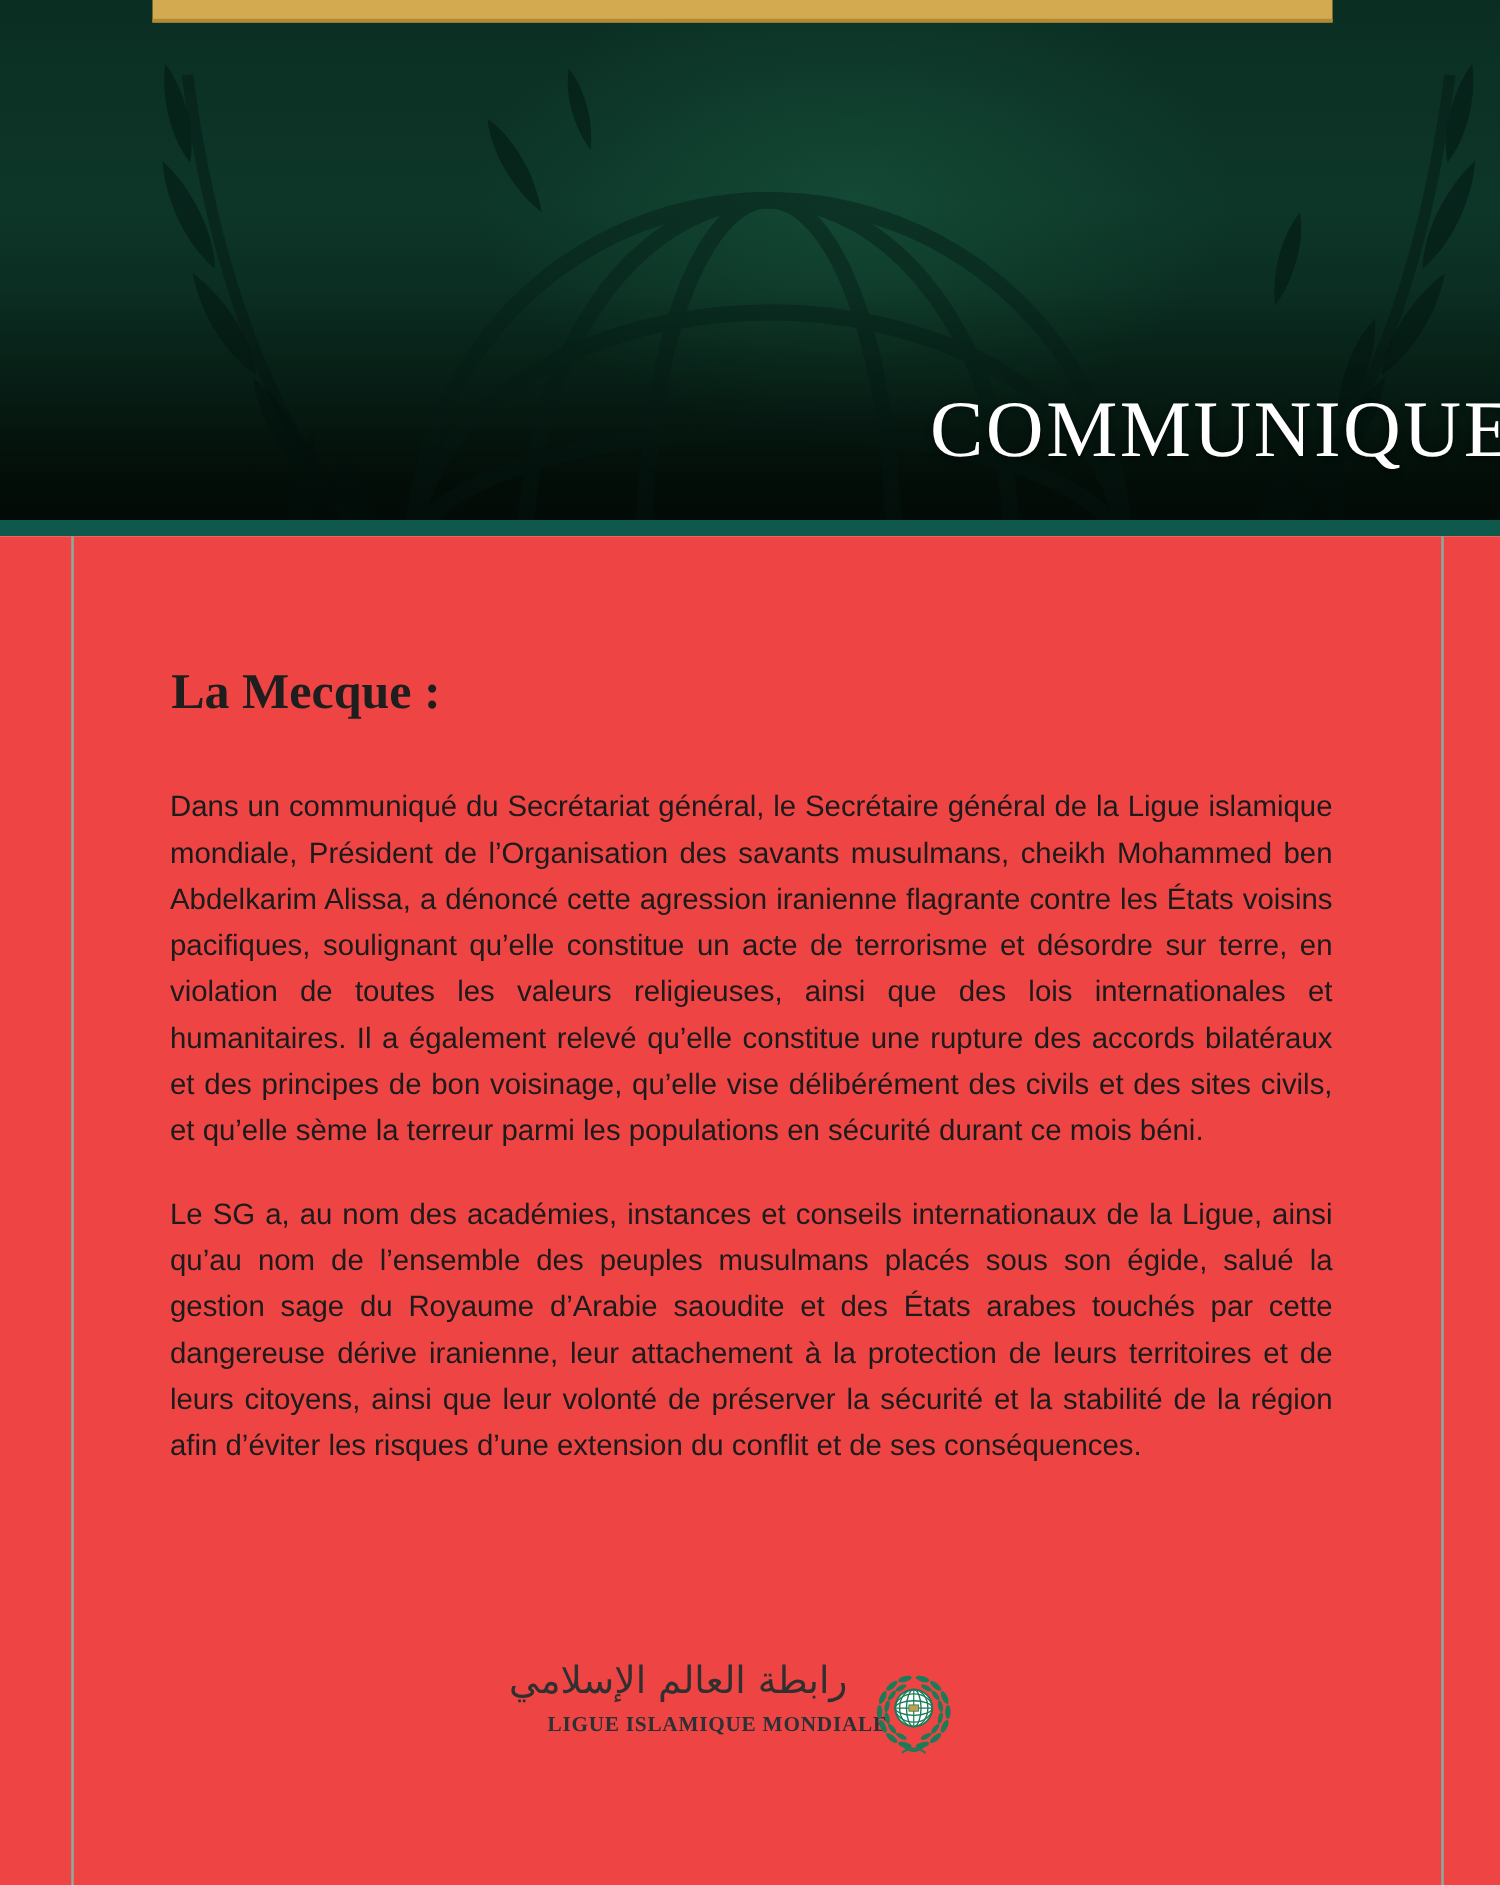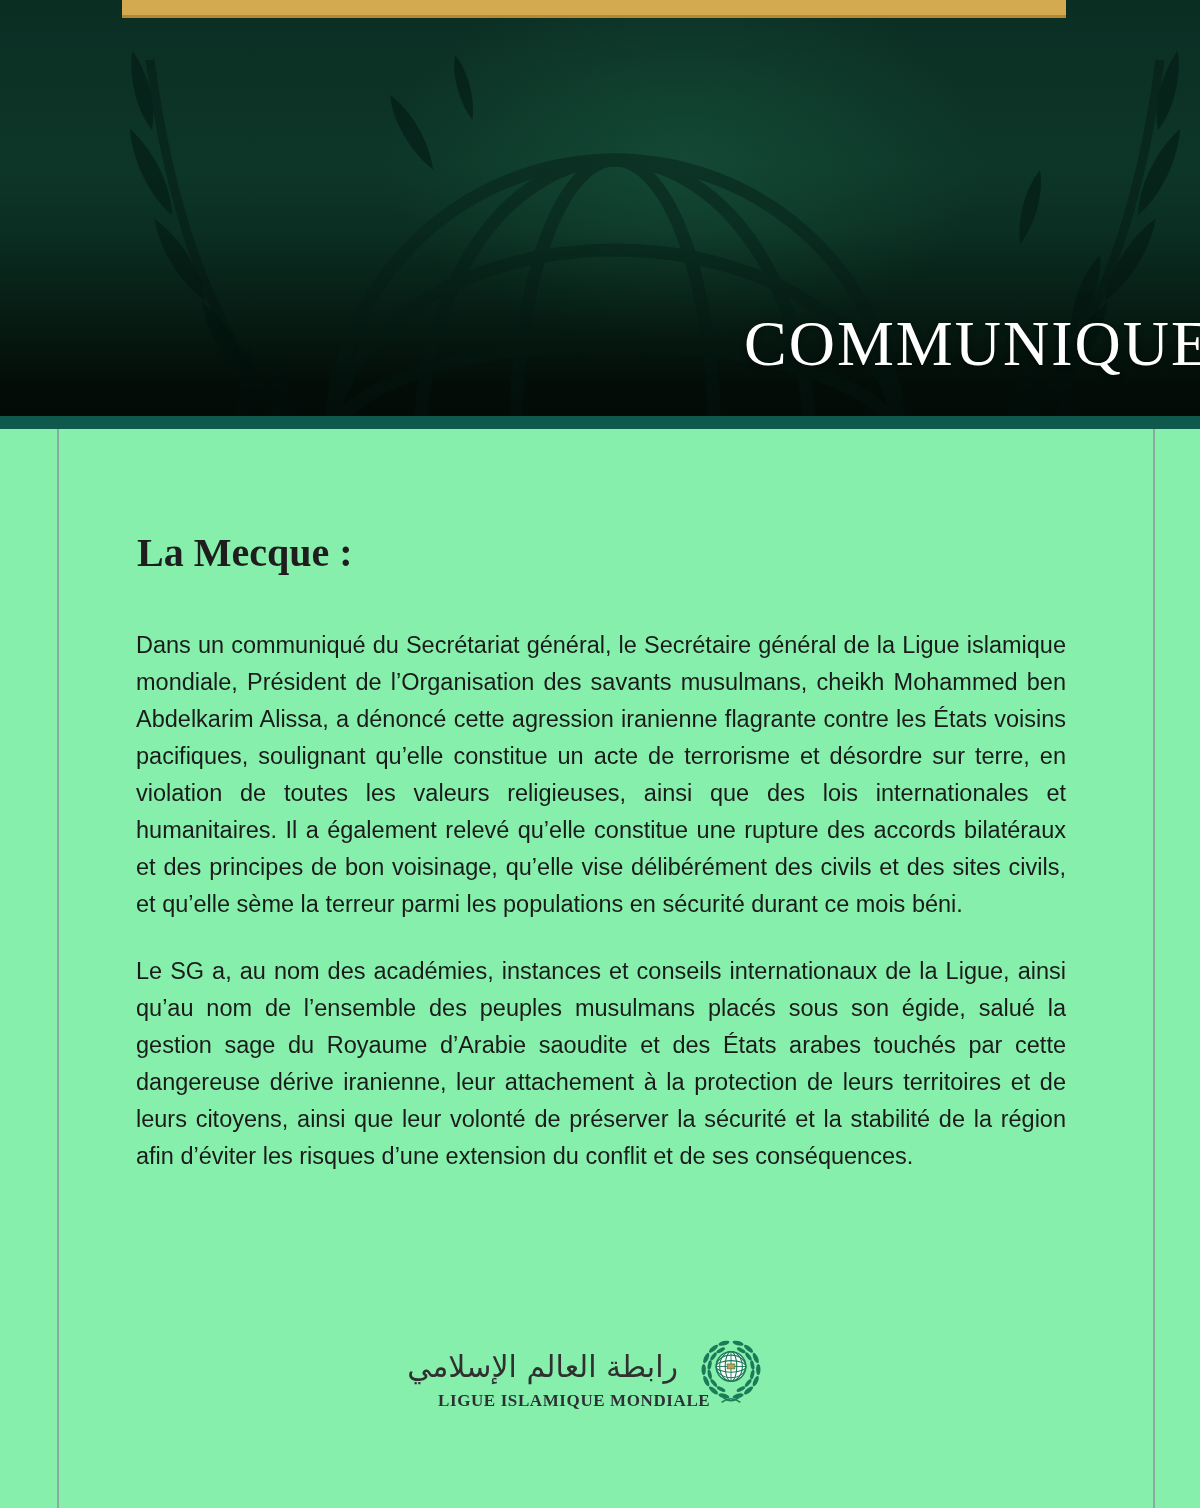--- a/index.html
+++ b/index.html
@@ -51,21 +51,21 @@
 
   .teal-band {
     position: absolute; top: 416px; left: 0;
     width: 1200px; height: 13px;
   }
 
   
   .content {
     position: absolute; top: 429px; left: 0;
     width: 1200px; height: 1079px;
-    background: #86efac;
+    background: #ef4444;
   }
   .rule {
     position: absolute; top: 0; bottom: 0;
     width: 2px; background: #8aaba1;
   }
   .rule-left  { left: 57px; }
   .rule-right { left: 1153px; }
 
   .dateline {
     position: absolute; left: 137px; top: 100px;
@@ -87,21 +87,21 @@
     font-size: 23.5px;
     line-height: 37px;
     text-align: justify;
     font-weight: 500;
   }
 
   
   .logo {
     position: absolute; left: 438px; top: 896px;
     width: 336px;
-    display: flex; align-items: flex-end; gap: 14px;
+    display: flex; align-items: flex-start; gap: 14px;
   }
   .logo-text { width: 240px; text-align: center; }
   .arabic {
     font-family: "DejaVu Sans", sans-serif;
     direction: rtl;
     font-size: 30px;
     line-height: 1.35;
     color: #303030;
     white-space: nowrap;
   }

